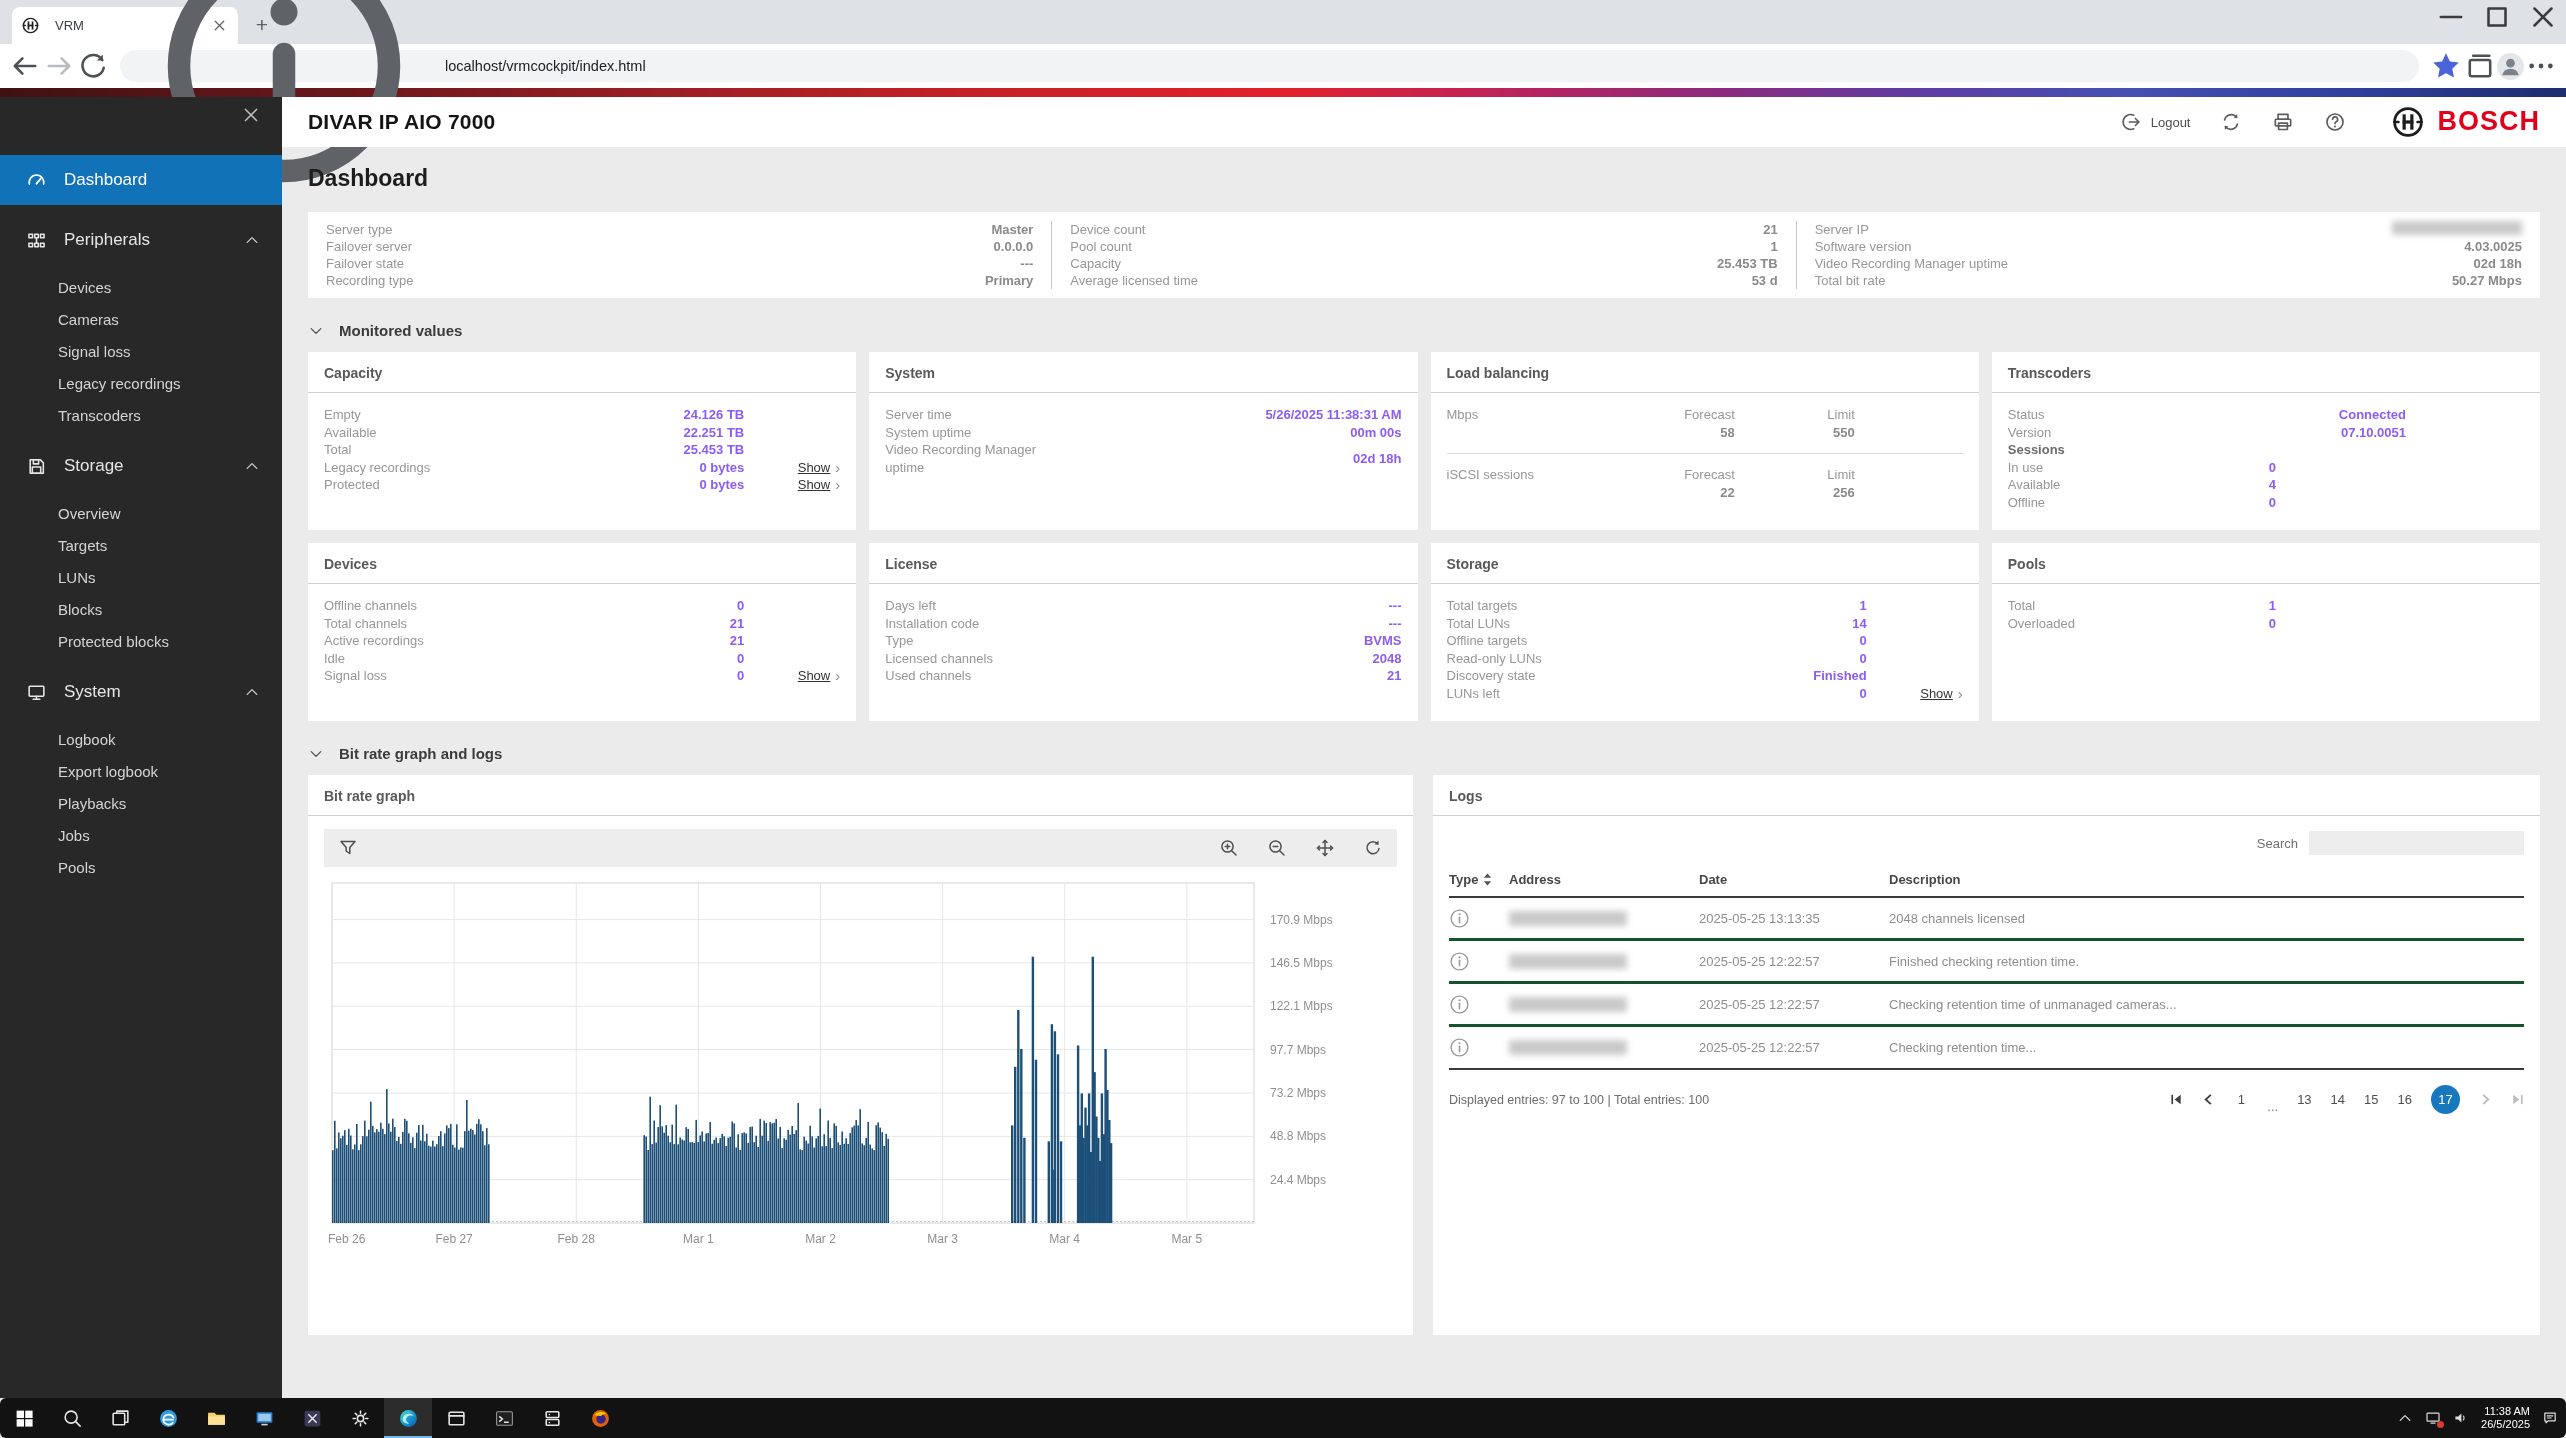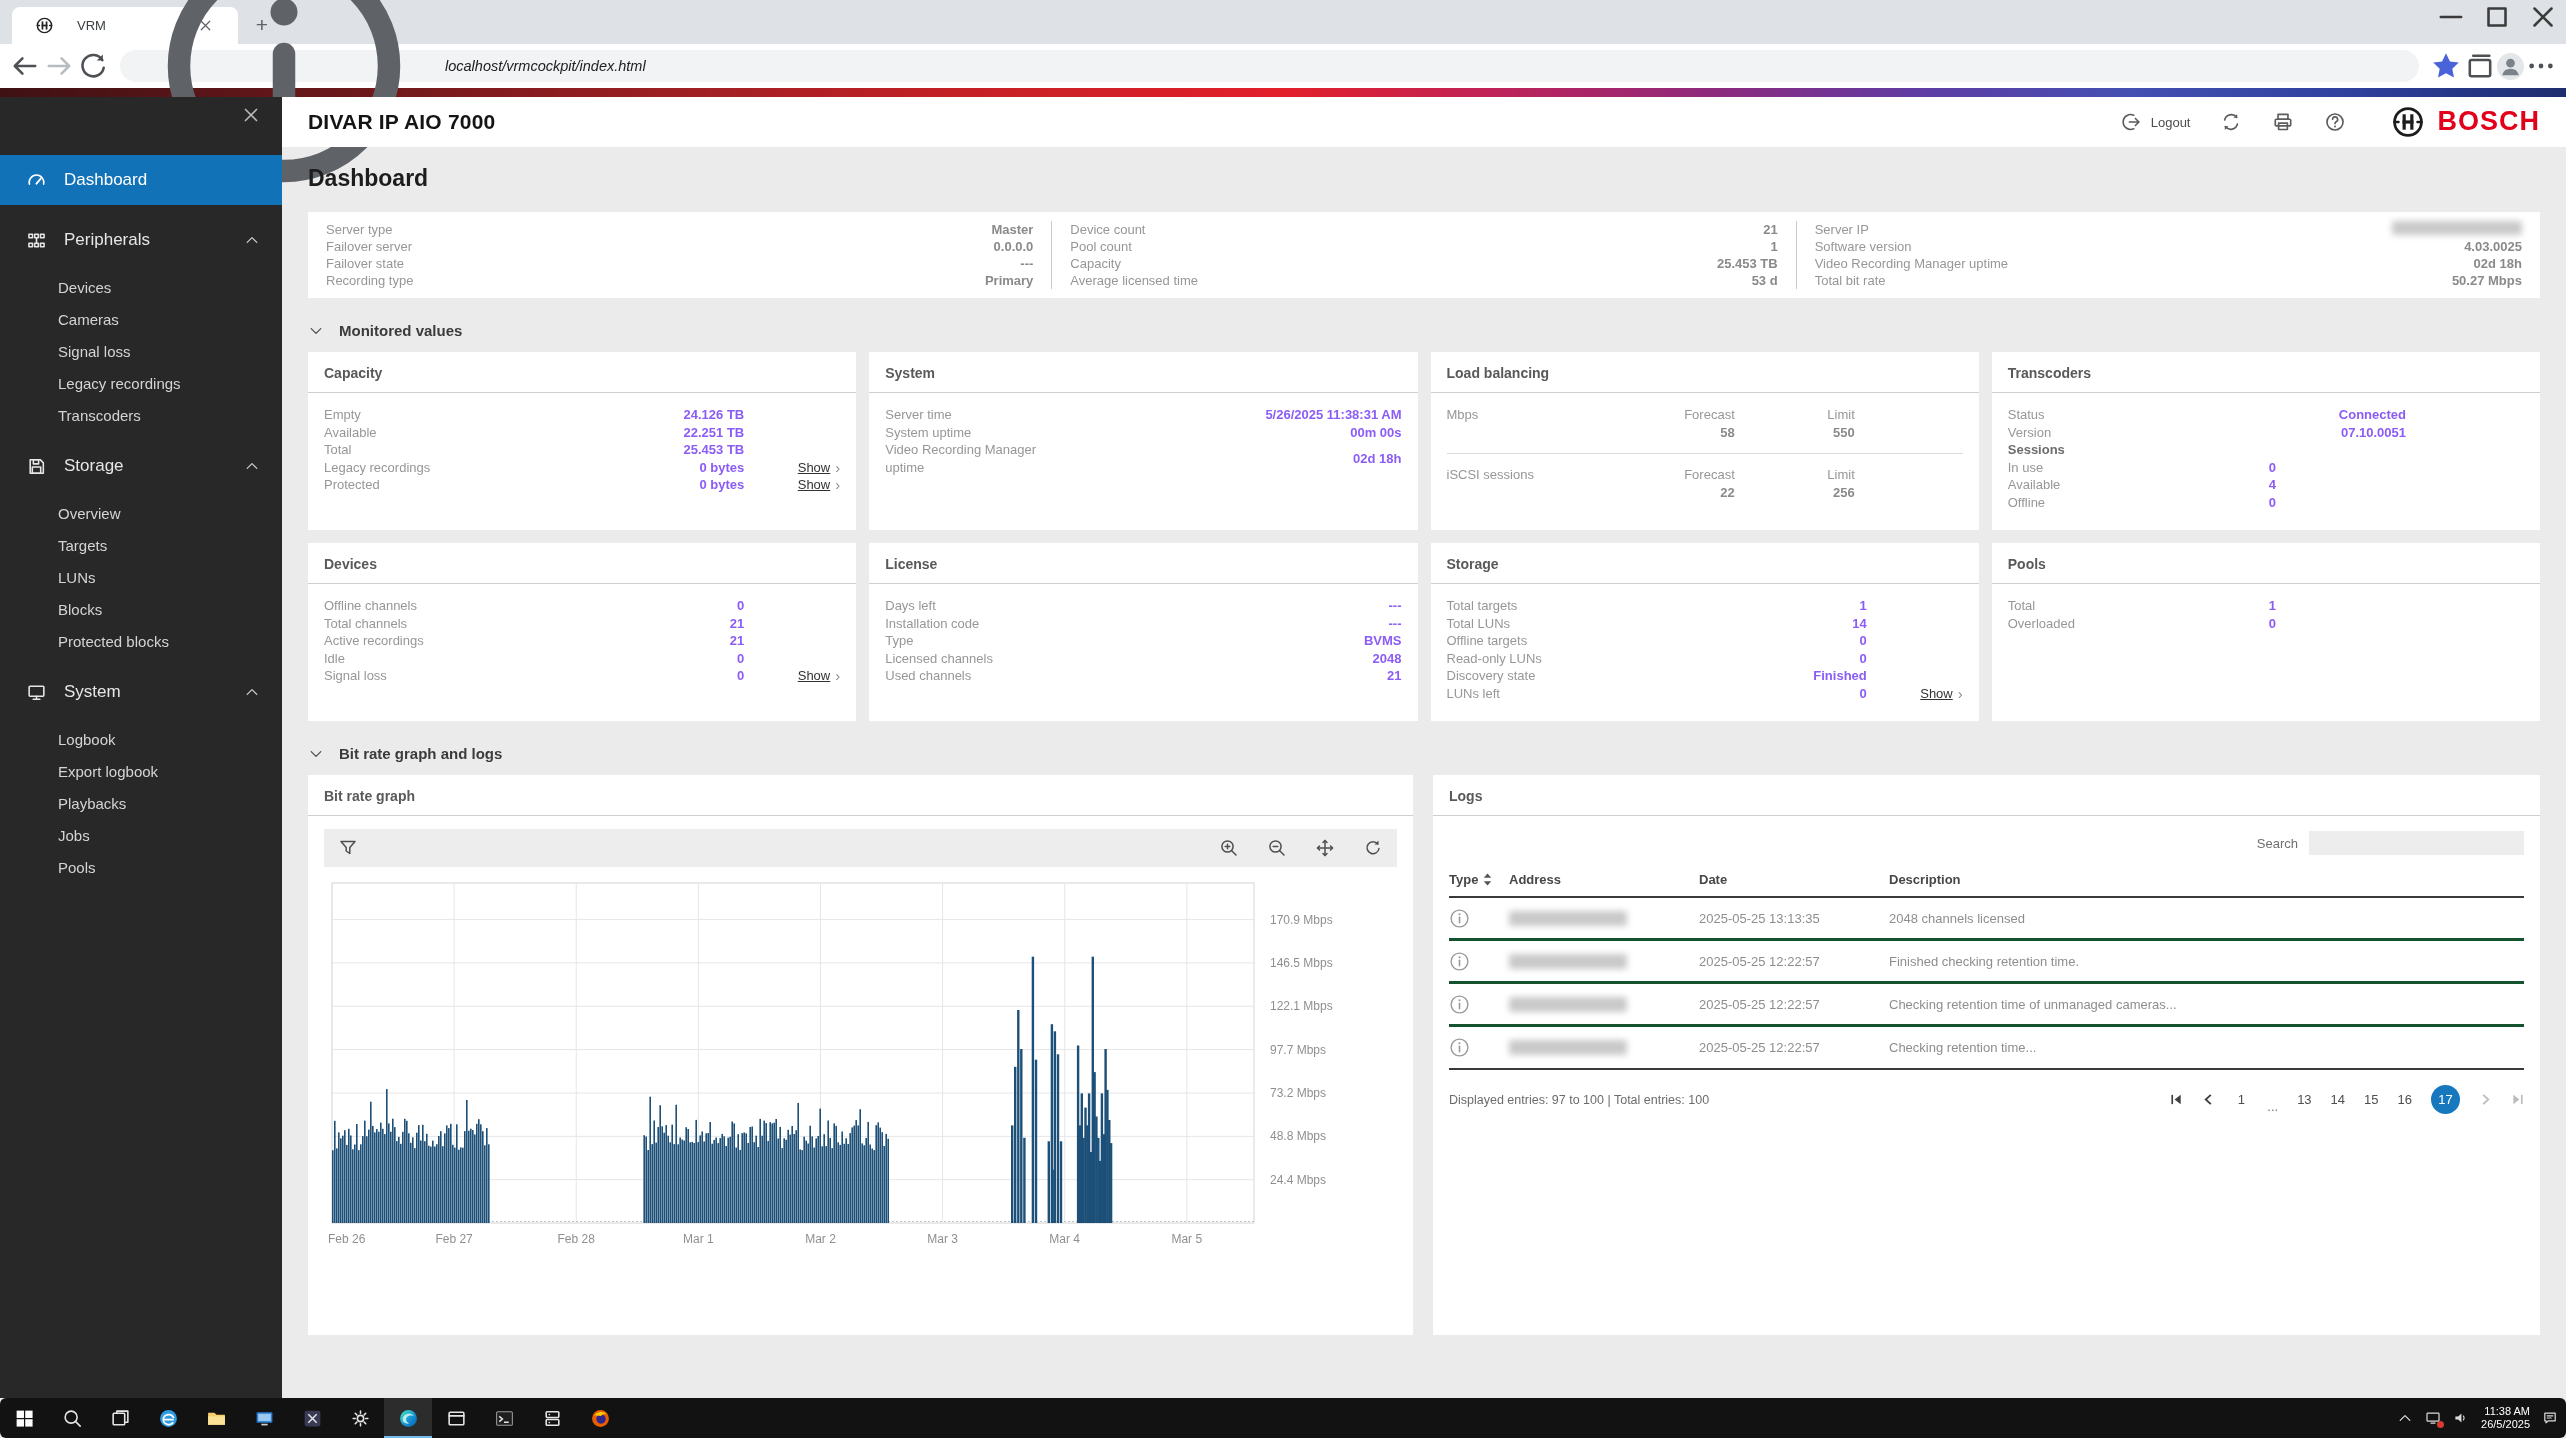--- a/index.html
+++ b/index.html
@@ -2,29 +2,29 @@
 <html><head>
 <meta charset="utf-8">
 <style>
   * { margin:0; padding:0; box-sizing:border-box; }
   html,body { width:2566px; height:1438px; overflow:hidden; background:#ebebeb;
     font-family:"Liberation Sans", sans-serif; }
 
   
   .tab-strip { height:44px; background:#dee1e6; display:flex; align-items:flex-end; }
   .tab { width:226px; height:37px; background:#fff; border-radius:8px 8px 0 0; margin-left:12px;
-    display:flex; align-items:center; padding:0 24px; gap:24px; }
+    display:flex; align-items:center; padding:0 10px; gap:16px; }
   .tab-fav { width:17px; height:17px; color:#222; }
   .tab-title { flex:1; font-size:13px; color:#3c4043; }
   .tab-close { width:17px; height:17px; color:#5f6368; display:flex; align-items:center; justify-content:center; }
   .newtab-btn { width:28px; height:28px; margin:0 0 5px 10px; display:flex; align-items:center;
     justify-content:center; font-size:21px; color:#5f6368; }
   .win-controls { margin-left:auto; display:flex; align-self:flex-start; }
   .win-btn { width:46px; height:34px; display:flex; align-items:center; justify-content:center; color:#3b3b3b; }
-  .nav-bar { height:44px; background:#fff; display:flex; align-items:center; padding:0 8px;font-style:italic; }
+  .nav-bar { height:44px; background:#fff; display:flex; align-items:center; padding:0 8px; }
   .nav-icon { width:34px; height:34px; display:flex; align-items:center; justify-content:center; color:#4d5156; }
   .nav-icon.disabled { color:#b8bcc0; }
   .url-pill { flex:1; height:32px; background:#f1f3f4; border-radius:16px; display:flex; align-items:center;
     padding:0 14px; gap:11px; margin:0 10px; }
   .url-text { font-size:14.5px; color:#202124; }
   .pill-info { color:#5f6368; }
   .avatar-wrap { width:27px; height:27px; border-radius:50%; background:#e3e7ea; display:flex;
     align-items:center; justify-content:center; color:#7b8289; }
   .brand-stripe { height:9px;
     background:linear-gradient(90deg,#3f1113 0%,#6d181b 14%,#9c1f23 26%,#c62026 38%,#e2202a 50%,

